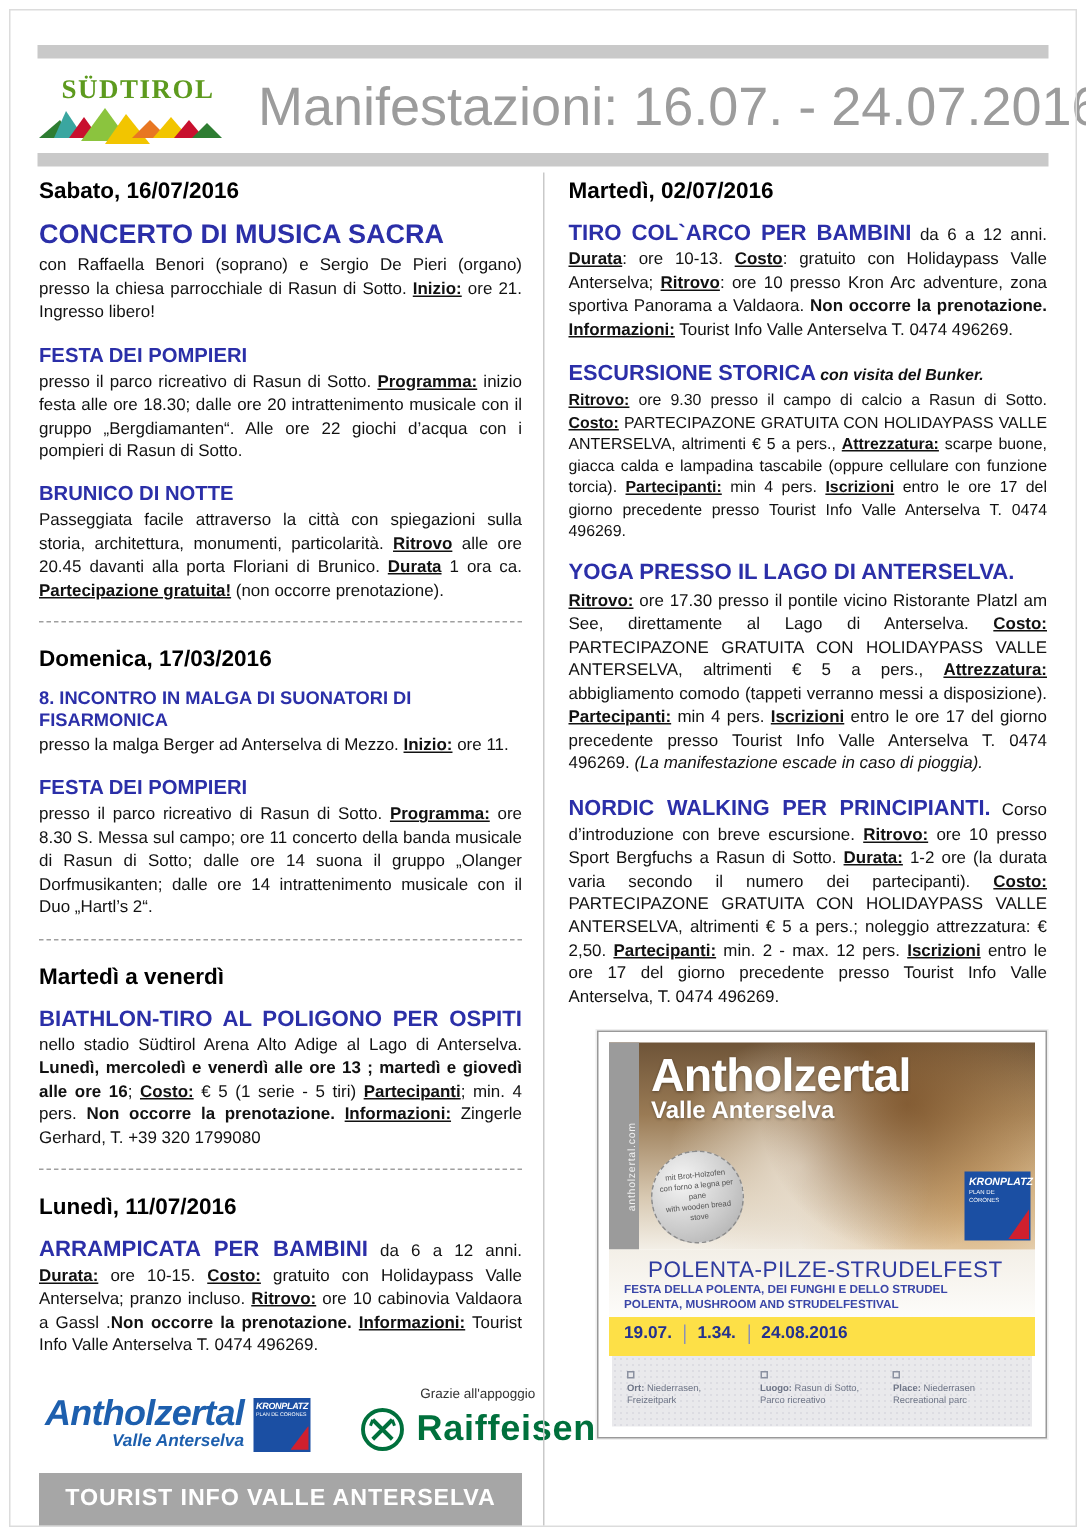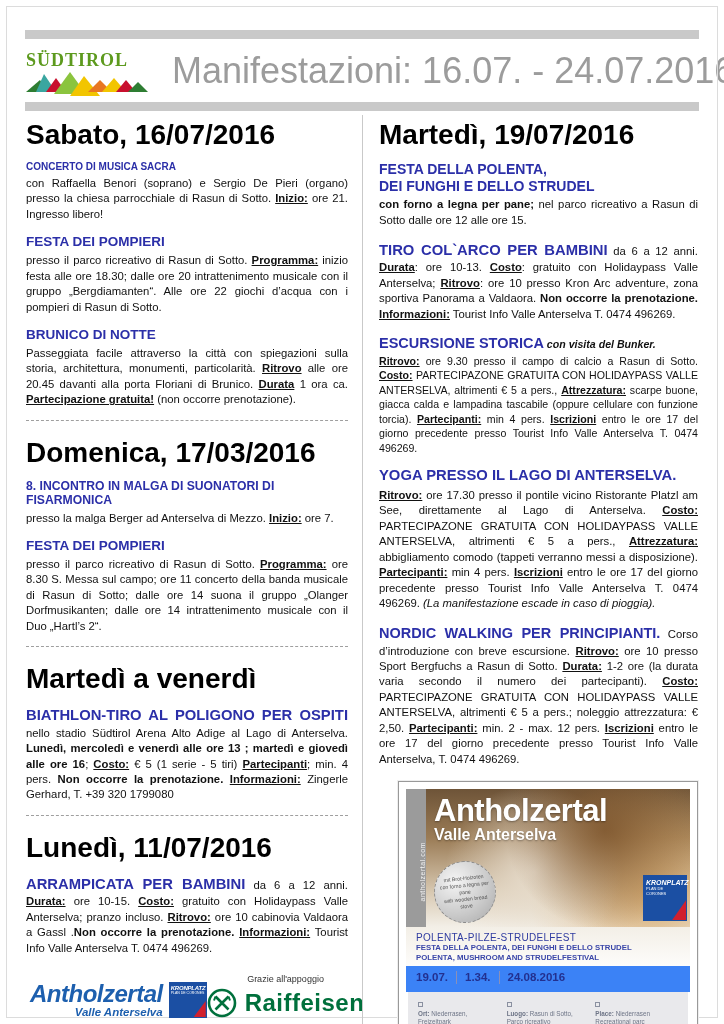--- a/index.html
+++ b/index.html
@@ -6,48 +6,48 @@
     --blue:#2b2fa8; --green:#5d9a1e; --gray-bar:#c9c9c9; --ink:#111;
     --rblue:#1d5fae; --rgreen:#00703c;
   }
   *{box-sizing:border-box; margin:0; padding:0;}
   body{background:#e8e8e8; font-family:"Liberation Sans", sans-serif;}
   .page{width:724px; height:1024px; background:#fff; position:relative; overflow:hidden; margin:0 auto;}
   .pageframe{position:absolute; inset:6px; border:1px solid #dcdcdc; pointer-events:none;}
   .inner{padding:30px 24px 0 24px;}
   .bar{height:9px; background:var(--gray-bar); margin:0 1px;}
   .header-row{display:flex; align-items:center; gap:14px; padding:6px 2px;}
-  .logo-block{width:132px; text-align:left; flex:0 0 auto;}
+  .logo-block{width:132px; text-align:center; flex:0 0 auto;}
   .logo-word{font-family:"Liberation Serif", serif; font-weight:bold; font-variant:small-caps; color:var(--green); font-size:25px; letter-spacing:1px; line-height:1;}
   .doc-title{font-size:36px; color:#9c9c9c; white-space:nowrap; letter-spacing:0px; flex:1; text-align:center;}
   .columns{display:flex; margin-top:4px; position:relative;}
   .col{width:50%; padding:0 2px;}
   .col.right{border-left:1px solid #c9c9c9; padding-left:16px;}
   .col.left{padding-right:14px;}
-  h2.day{font-size:28px; color:#000; margin:16px 0 10px; letter-spacing:0px;}
+  h2.day{font-size:15px; color:#000; margin:16px 0 10px; letter-spacing:0px;}
   .day-section:first-child h2.day{margin-top:4px;}
   .day-section{margin-bottom:4px;}
   .event{font-size:11.3px; line-height:1.37; text-align:justify; color:var(--ink); margin:0 0 12px;}
   .etitle{color:var(--blue); font-weight:bold;}
   .etitle.blk{display:block; margin-bottom:3px; white-space:pre-line; line-height:1.18; text-align:left;}
   .note{font-weight:bold; color:var(--ink);font-style:italic;}
   .seg.b{font-weight:bold;}
   .seg.bu{font-weight:bold; text-decoration:underline;}
   .seg.i{font-style:italic;}
   .divider{border:0; border-top:1px dashed #9f9f9f; margin:6px 0 2px;}
   
   .sponsors{margin-top:18px; display:flex; align-items:flex-end; justify-content:space-between; padding:0 4px;}
   .anth-group{display:flex; align-items:center; gap:6px;}
   .anth-word{color:var(--rblue); font-weight:bold; font-style:italic; font-size:24px; line-height:.9; letter-spacing:-.5px;}
   .anth-sub{color:var(--rblue); font-weight:bold; font-style:italic; font-size:11.5px; text-align:right; display:block;}
   .kron-box{width:38px; height:36px; background:#1b4fa3; color:#fff; position:relative; flex:0 0 auto;}
   .kron-box .kw{font-size:6px; font-weight:bold; font-style:italic; display:block; padding:3px 2px 0; letter-spacing:-.2px;}
   .kron-box .ks{font-size:3.5px; display:block; padding:0 2px;}
   .kron-red{position:absolute; right:1px; bottom:1px; width:12px; height:16px; background:#d0202e; clip-path:polygon(0 100%,100% 0,100% 100%);}
-  .raiff-group{text-align:center;}
+  .raiff-group{text-align:center;padding-left:33px;}
   .raiff-thanks{font-size:9px; color:#333; margin-bottom:4px; display:block;}
   .raiff-row{display:flex; align-items:center; gap:8px; justify-content:center;}
   .raiff-word{font-family:Liberation Sans, sans-serif; font-weight:bold; color:var(--rgreen); font-size:24px; letter-spacing:.5px;}
   
   .tourist-box{margin-top:14px; background:#a6a6a6; color:#fff; text-align:center; padding:8px 6px 9px;}
   .tb-title{font-size:15.5px; font-weight:bold; letter-spacing:.6px;}
   
   .poster{width:300px; margin:14px 0 0 auto; border:1px solid #999; background:#fff; padding:7px; box-shadow:0 0 0 1px #eee;}
   .p-photo{height:138px; position:relative; overflow:hidden;
     background:
@@ -63,23 +63,23 @@
   .p-badge{position:absolute; left:28px; top:72px; width:62px; height:62px; border-radius:50%;
     background:radial-gradient(circle at 35% 30%, #f5f5f5, #c9c9c9 60%, #a8a8a8);
     border:1px dashed #8c8c8c; transform:rotate(-6deg);
     display:flex; flex-direction:column; align-items:center; justify-content:center; gap:1px;}
   .p-badge span{font-size:5.2px; color:#555; text-align:center; line-height:1.25; display:block; max-width:54px;}
   .p-kron{position:absolute; right:3px; top:86px; width:44px; height:46px; background:#1b4fa3; color:#fff;}
   .p-kron .kw{font-size:7px; font-weight:bold; font-style:italic; display:block; padding:4px 3px 0;}
   .p-kron .ks{font-size:4px; display:block; padding:0 3px;}
   .p-kron .kron-red{width:14px; height:20px;}
   .p-titles{background:linear-gradient(180deg,#f3efe7,#fdfcfa); padding:5px 10px 2px;}
-  .p-title{color:#2f3ba0; font-size:10px; letter-spacing:.3px;}
+  .p-title{color:#2f3ba0; font-size:15px; letter-spacing:.3px;margin-left:16px;}
   .p-sub{color:#3a46a8; font-size:7.8px; font-weight:bold; line-height:1.3;}
-  .p-dates{padding:5px 10px 8px; color:#23308f; font-size:11.5px; font-weight:bold; display:flex; align-items:center; gap:8px; background:#3b82f6;}
+  .p-dates{padding:5px 10px 8px; color:#23308f; font-size:11.5px; font-weight:bold; display:flex; align-items:center; gap:8px; background:#fde047;}
   .p-dates .sep{display:inline-block; width:1px; height:13px; background:#8a90b8;}
   .p-info{margin:0 2px; background:#e9e9ec; background-image:radial-gradient(#dcdce2 .7px, transparent .7px); background-size:4px 4px; padding:10px 10px 8px; color:#6d7486;}
   .p-cols{display:grid; grid-template-columns:1fr 1fr 1fr; gap:6px;}
   .p-col .sq{width:5px; height:5px; border:1px solid #8a90a0; display:block; margin-bottom:3px;}
   .p-col p{font-size:6.3px; line-height:1.35; margin-bottom:4px; text-align:left;}
   .p-col .lb{font-weight:bold;}
   svg{display:block;}
 </style>
 </head>
 <body>
@@ -106,28 +106,28 @@
       </div>
       <div class="doc-title">Manifestazioni: 16.07. - 24.07.2016</div>
     </div>
     <div class="bar"></div>
 
     <div class="columns">
       <div class="col left">
         <div id="col-left-days">
             <div class="day-section">
               <h2 class="day">Sabato, 16/07/2016</h2>
-              <p class="event"><span class="etitle blk" style="font-size: 10px;">CONCERTO DI MUSICA SACRA</span><span class="seg">con Raffaella Benori (soprano) e Sergio De Pieri (organo) presso la chiesa parrocchiale di Rasun di Sotto. </span><span class="seg bu">Inizio:</span><span class="seg"> ore 21. Ingresso libero!</span></p>
+              <p class="event"><span class="etitle blk" style="font-size: 18px;">CONCERTO DI MUSICA SACRA</span><span class="seg">con Raffaella Benori (soprano) e Sergio De Pieri (organo) presso la chiesa parrocchiale di Rasun di Sotto. </span><span class="seg bu">Inizio:</span><span class="seg"> ore 21. Ingresso libero!</span></p>
               <p class="event"><span class="etitle blk" style="font-size: 13.5px;">FESTA DEI POMPIERI</span><span class="seg">presso il parco ricreativo di Rasun di Sotto. </span><span class="seg bu">Programma:</span><span class="seg"> inizio festa alle ore 18.30; dalle ore 20 intrattenimento musicale con il gruppo „Bergdiamanten“. Alle ore 22 giochi d’acqua con i pompieri di Rasun di Sotto.</span></p>
               <p class="event"><span class="etitle blk" style="font-size: 13.5px;">BRUNICO DI NOTTE</span><span class="seg">Passeggiata facile attraverso la città con spiegazioni sulla storia, architettura, monumenti, particolarità. </span><span class="seg bu">Ritrovo</span><span class="seg"> alle ore 20.45 davanti alla porta Floriani di Brunico. </span><span class="seg bu">Durata</span><span class="seg"> 1 ora ca. </span><span class="seg bu">Partecipazione gratuita!</span><span class="seg"> (non occorre prenotazione).</span></p>
               <hr class="divider">
             </div>
             <div class="day-section">
               <h2 class="day">Domenica, 17/03/2016</h2>
-              <p class="event"><span class="etitle blk" style="font-size: 12.2px;">8. INCONTRO IN MALGA DI SUONATORI DI FISARMONICA</span><span class="seg">presso la malga Berger ad Anterselva di Mezzo. </span><span class="seg bu">Inizio:</span><span class="seg"> ore 7.</span></p>
+              <p class="event"><span class="etitle blk" style="font-size: 12.2px;">8. INCONTRO IN MALGA DI SUONATORI DI FISARMONICA</span><span class="seg">presso la malga Berger ad Anterselva di Mezzo. </span><span class="seg bu">Inizio:</span><span class="seg"> ore 11.</span></p>
               <p class="event"><span class="etitle blk" style="font-size: 13.5px;">FESTA DEI POMPIERI</span><span class="seg">presso il parco ricreativo di Rasun di Sotto. </span><span class="seg bu">Programma:</span><span class="seg"> ore 8.30 S. Messa sul campo; ore 11 concerto della banda musicale di Rasun di Sotto; dalle ore 14 suona il gruppo „Olanger Dorfmusikanten; dalle ore 14 intrattenimento musicale con il Duo „Hartl’s 2“.</span></p>
               <hr class="divider">
             </div>
             <div class="day-section">
               <h2 class="day">Martedì a venerdì</h2>
               <p class="event"><span class="etitle" style="font-size: 14.8px;">BIATHLON-TIRO AL POLIGONO PER OSPITI</span><span class="seg"> nello stadio Südtirol Arena Alto Adige al Lago di Anterselva. </span><span class="seg b">Lunedì, mercoledì e venerdì alle ore 13 ; martedì e giovedì alle ore 16</span><span class="seg">; </span><span class="seg bu">Costo:</span><span class="seg"> € 5 (1 serie - 5 tiri) </span><span class="seg bu">Partecipanti</span><span class="seg">; min. 4 pers. </span><span class="seg b">Non occorre la prenotazione. </span><span class="seg bu">Informazioni:</span><span class="seg"> Zingerle Gerhard, T. +39 320 1799080</span></p>
               <hr class="divider">
             </div>
             <div class="day-section">
               <h2 class="day">Lunedì, 11/07/2016</h2>
@@ -162,23 +162,21 @@
 
         <div class="tourist-box">
           <div class="tb-title">TOURIST INFO VALLE ANTERSELVA</div>
 
         </div>
       </div>
 
       <div class="col right">
         <div id="col-right-days">
             <div class="day-section">
-              <h2 class="day">Martedì, 19/07/2016</h2>
-              <p class="event"><span class="etitle blk" style="font-size: 14px;">FESTA DELLA POLENTA,
-DEI FUNGHI E DELLO STRUDEL</span><span class="seg b">con forno a legna per pane;</span><span class="seg"> nel parco ricreativo a Rasun di Sotto dalle ore 12 alle ore 15.</span></p>
+              <h2 class="day">Martedì, 02/07/2016</h2>
               <p class="event"><span class="etitle" style="font-size: 14.8px;">TIRO COL`ARCO PER BAMBINI</span><span class="seg"> da 6 a 12 anni. </span><span class="seg bu">Durata</span><span class="seg">: ore 10-13. </span><span class="seg bu">Costo</span><span class="seg">: gratuito con Holidaypass Valle Anterselva; </span><span class="seg bu">Ritrovo</span><span class="seg">: ore 10 presso Kron Arc adventure, zona sportiva Panorama a Valdaora. </span><span class="seg b">Non occorre la prenotazione. </span><span class="seg bu">Informazioni:</span><span class="seg"> Tourist Info Valle Anterselva T. 0474 496269.</span></p>
               <p class="event" style="font-size: 10.6px;"><span class="etitle" style="font-size: 14.5px;">ESCURSIONE STORICA</span><span class="note"> con visita del Bunker.</span><br><span class="seg bu">Ritrovo:</span><span class="seg"> ore 9.30 presso il campo di calcio a Rasun di Sotto. </span><span class="seg bu">Costo:</span><span class="seg"> PARTECIPAZONE GRATUITA CON HOLIDAYPASS VALLE ANTERSELVA, altrimenti € 5 a pers., </span><span class="seg bu">Attrezzatura:</span><span class="seg"> scarpe buone, giacca calda e lampadina tascabile (oppure cellulare con funzione torcia). </span><span class="seg bu">Partecipanti:</span><span class="seg"> min 4 pers. </span><span class="seg bu">Iscrizioni</span><span class="seg"> entro le ore 17 del giorno precedente presso Tourist Info Valle Anterselva T. 0474 496269.</span></p>
               <p class="event"><span class="etitle blk" style="font-size: 14.8px;">YOGA PRESSO IL LAGO DI ANTERSELVA.</span><span class="seg bu">Ritrovo:</span><span class="seg"> ore 17.30 presso il pontile vicino Ristorante Platzl am See, direttamente al Lago di Anterselva. </span><span class="seg bu">Costo:</span><span class="seg"> PARTECIPAZONE GRATUITA CON HOLIDAYPASS VALLE ANTERSELVA, altrimenti € 5 a pers., </span><span class="seg bu">Attrezzatura:</span><span class="seg"> abbigliamento comodo (tappeti verranno messi a disposizione). </span><span class="seg bu">Partecipanti:</span><span class="seg"> min 4 pers. </span><span class="seg bu">Iscrizioni</span><span class="seg"> entro le ore 17 del giorno precedente presso Tourist Info Valle Anterselva T. 0474 496269. </span><span class="seg i">(La manifestazione escade in caso di pioggia).</span></p>
               <p class="event"><span class="etitle" style="font-size: 14.5px;">NORDIC WALKING PER PRINCIPIANTI.</span><span class="seg"> Corso d’introduzione con breve escursione. </span><span class="seg bu">Ritrovo:</span><span class="seg"> ore 10 presso Sport Bergfuchs a Rasun di Sotto. </span><span class="seg bu">Durata:</span><span class="seg"> 1-2 ore (la durata varia secondo il numero dei partecipanti). </span><span class="seg bu">Costo:</span><span class="seg"> PARTECIPAZONE GRATUITA CON HOLIDAYPASS VALLE ANTERSELVA, altrimenti € 5 a pers.; noleggio attrezzatura: € 2,50. </span><span class="seg bu">Partecipanti:</span><span class="seg"> min. 2 - max. 12 pers. </span><span class="seg bu">Iscrizioni</span><span class="seg"> entro le ore 17 del giorno precedente presso Tourist Info Valle Anterselva, T. 0474 496269.</span></p>
             </div>
           </div>
 
         <div class="poster">
           <div class="p-photo">
             <div class="p-strip">

